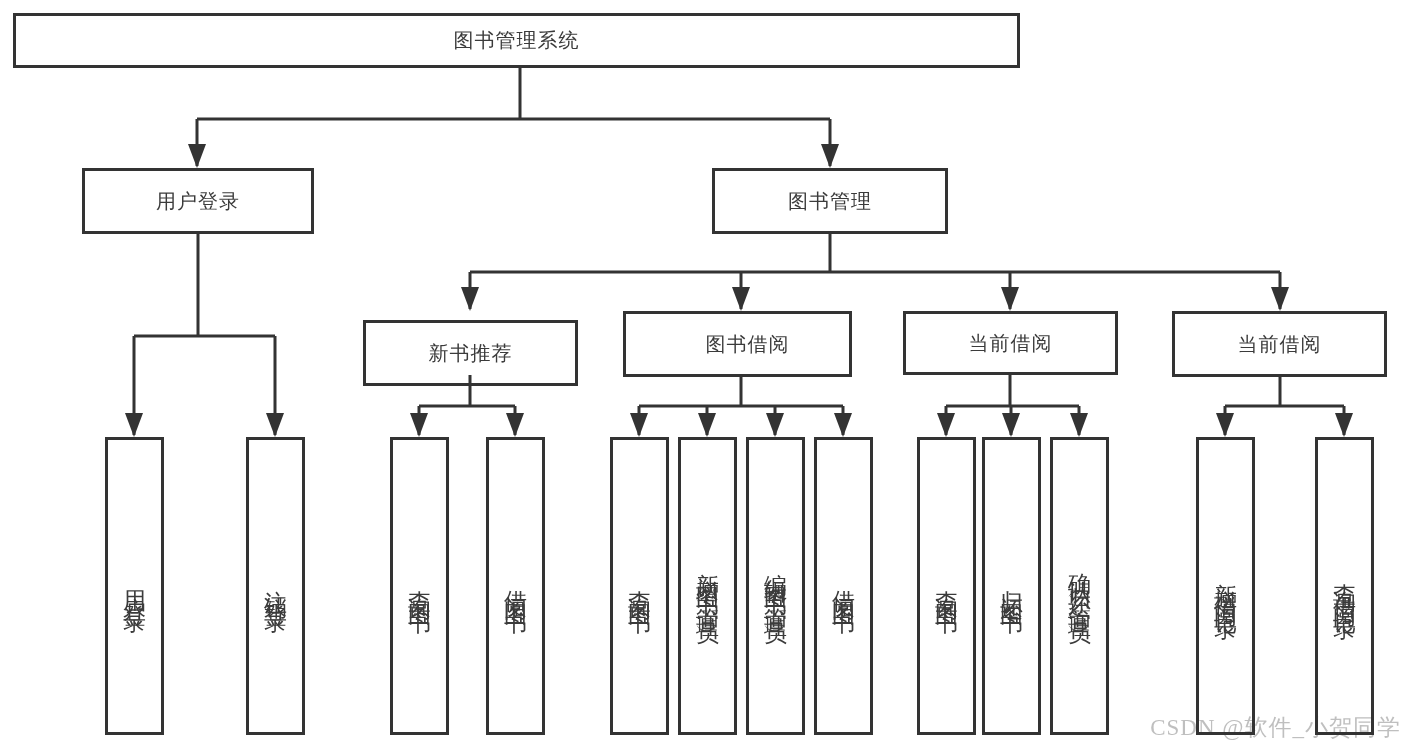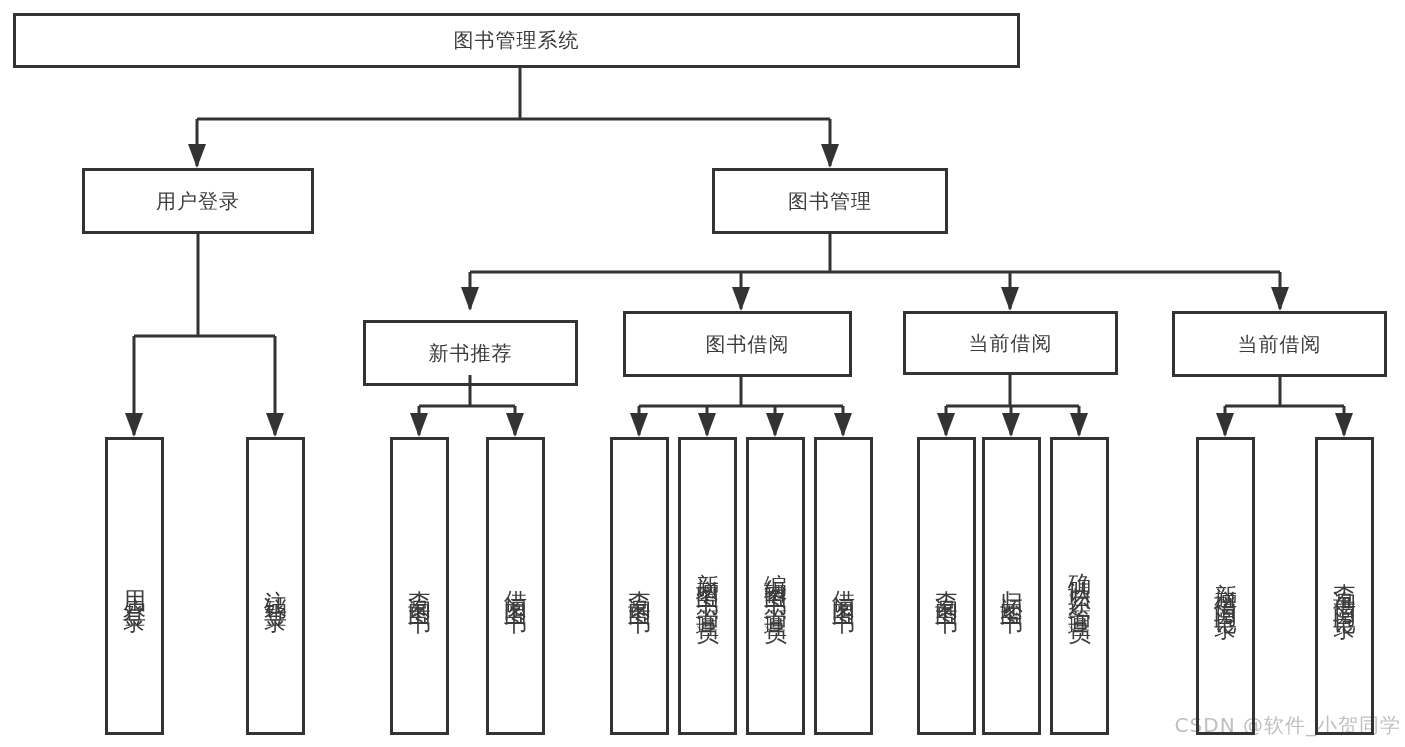--- a/index.html
+++ b/index.html
@@ -46,24 +46,25 @@
     font-size: 23px;
     letter-spacing: 7px;
     line-height: 1;
     white-space: nowrap;
   }
   .watermark {
     position: absolute;
     right: 4px;
     top: 712px;
     z-index: 0;
-    font-size: 20px;
+    font-size: 23px;
     color: #bfbfbf;
     letter-spacing: 1px;
     white-space: nowrap;
+    font-family: Liberation Serif, serif;
   }
 </style>
 </head>
 <body>
 
 <div class="stage">
 
   <svg class="connector-layer" width="1405" height="747" viewBox="0 0 1405 747" xmlns="http://www.w3.org/2000/svg">
     <path fill="none" stroke="#333333" stroke-width="3" d="M520 66 V119 M197 119 H830 M197 119 V166 M830 119 V166
              M198 232 V336 M134 336 H275 M134 336 V435 M275 336 V435

